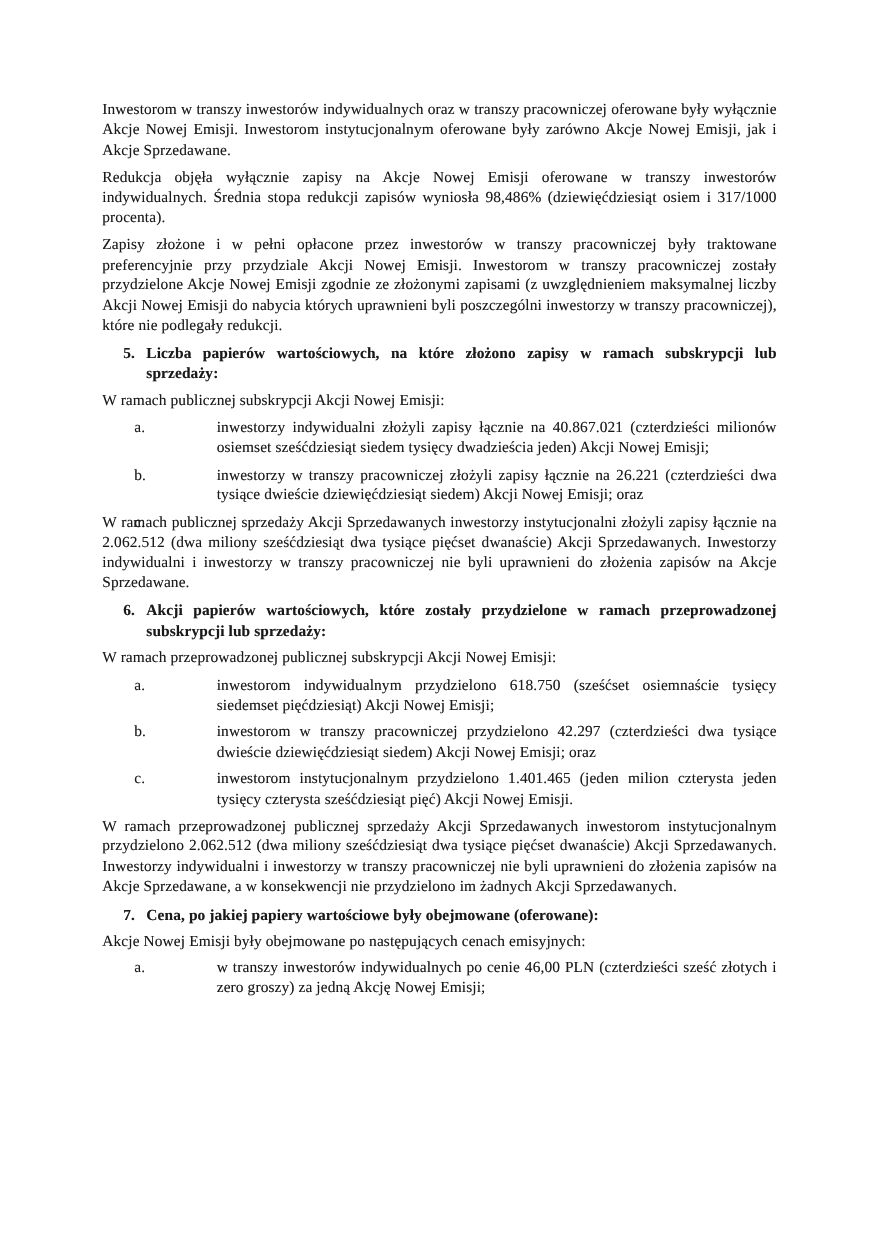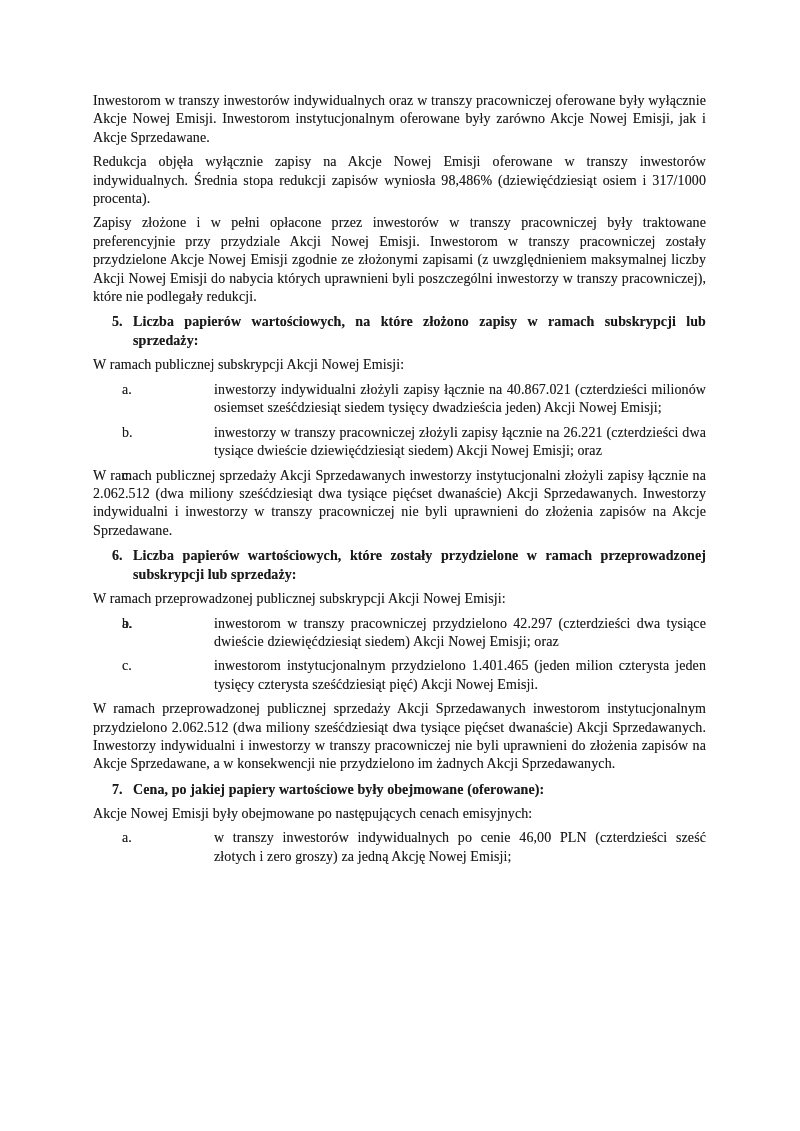--- a/index.html
+++ b/index.html
@@ -61,21 +61,20 @@
     text-shadow: 0 0 0.3px rgba(20,20,20,0.45);
   }
   .item .marker {
     position: absolute;
     left: 29px;
     top: 0;
   }
   .item .itext {
     display: block;
     text-align: justify;
-    margin-left: 17px;
   }
 </style>
 </head>
 <body>
 
 <div class="page">
   <div class="content">
 
     <p class="para">Inwestorom w transzy inwestorów indywidualnych oraz w transzy pracowniczej oferowane były wyłącznie Akcje Nowej Emisji. Inwestorom instytucjonalnym oferowane były zarówno Akcje Nowej Emisji, jak i Akcje Sprzedawane.</p>
 
@@ -102,27 +101,28 @@
 
     <div class="item">
       <span class="marker">c.</span>
     </div>
 
 
     <p class="para">W ramach publicznej sprzedaży Akcji Sprzedawanych inwestorzy instytucjonalni złożyli zapisy łącznie na 2.062.512 (dwa miliony sześćdziesiąt dwa tysiące pięćset dwanaście) Akcji Sprzedawanych. Inwestorzy indywidualni i inwestorzy w transzy pracowniczej nie byli uprawnieni do złożenia zapisów na Akcje Sprzedawane.</p>
 
     <div class="heading">
       <span class="hnum">6.</span>
-      <span class="htext">Liczba papierów wartościowych, które zostały przydzielone w ramach przeprowadzonej subskrypcji lub sprzedaży:</span>
+      <span class="htext">Akcji papierów wartościowych, które zostały przydzielone w ramach przeprowadzonej subskrypcji lub sprzedaży:</span>
     </div>
 
     <p class="para">W ramach przeprowadzonej publicznej subskrypcji Akcji Nowej Emisji:</p>
 
     <div class="item">
       <span class="marker">a.</span>
+      <span class="itext">inwestorom indywidualnym przydzielono 618.750 (sześćset osiemnaście tysięcy siedemset pięćdziesiąt) Akcji Nowej Emisji;</span>
     </div>
 
     <div class="item">
       <span class="marker">b.</span>
       <span class="itext">inwestorom w transzy pracowniczej przydzielono 42.297 (czterdzieści dwa tysiące dwieście dziewięćdziesiąt siedem) Akcji Nowej Emisji; oraz</span>
     </div>
 
     <div class="item">
       <span class="marker">c.</span>
       <span class="itext">inwestorom instytucjonalnym przydzielono 1.401.465 (jeden milion czterysta jeden tysięcy czterysta sześćdziesiąt pięć) Akcji Nowej Emisji.</span>

